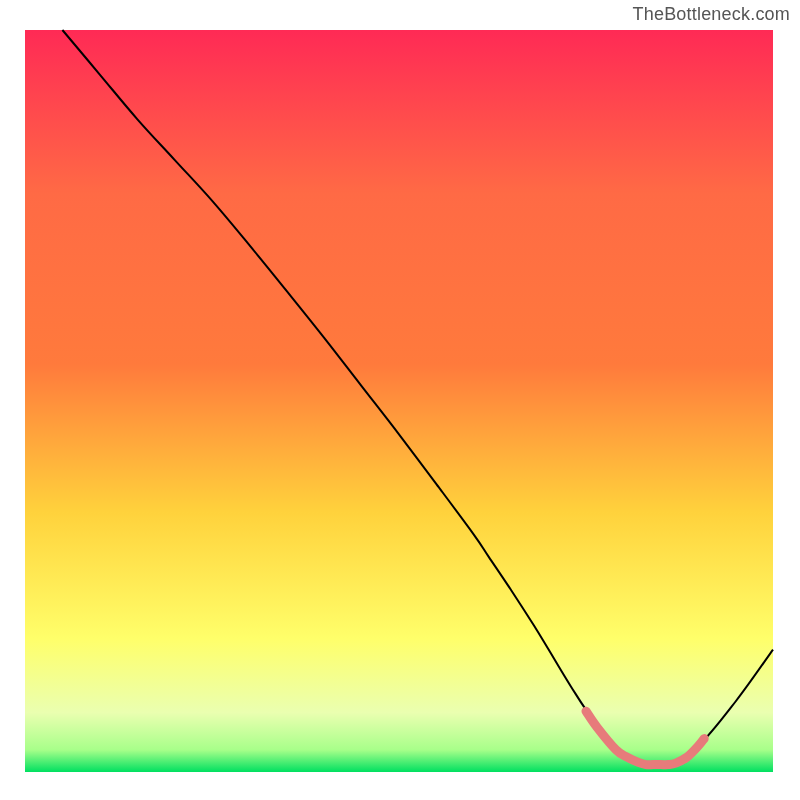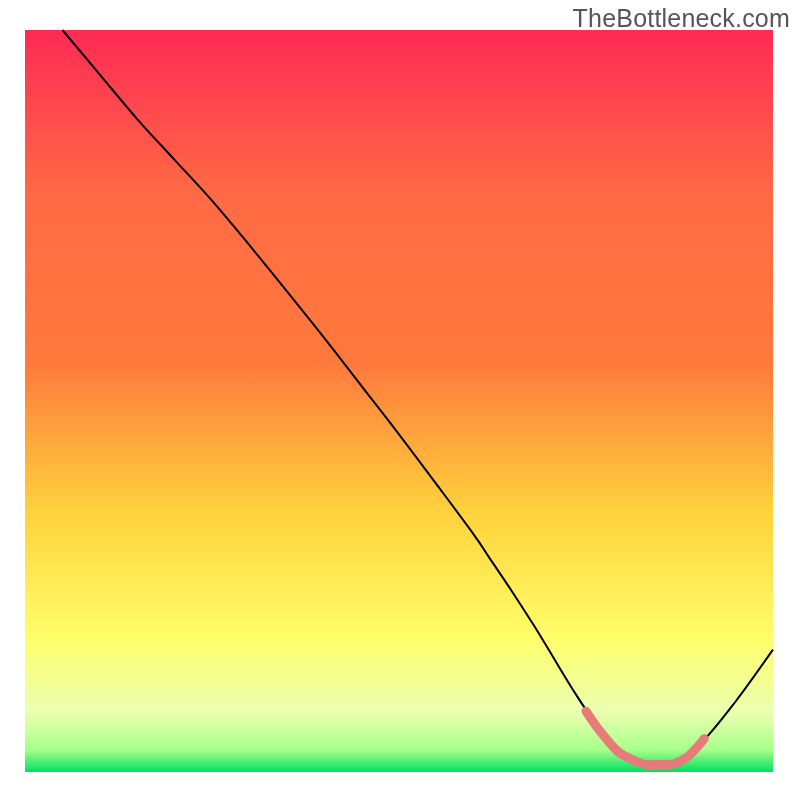--- a/index.html
+++ b/index.html
@@ -14,21 +14,21 @@
   .stage {
     position: relative;
     width: 800px;
     height: 800px;
   }
   .watermark {
     position: absolute;
     top: 4px;
     right: 10px;
     color: #555;
-    font-size: 25px;
+    font-size: 18px;
     font-weight: 500;
     letter-spacing: 0.2px;
     z-index: 5;
   }
   svg.chart {
     position: absolute;
     top: 0;
     left: 0;
     width: 800px;
     height: 800px;

